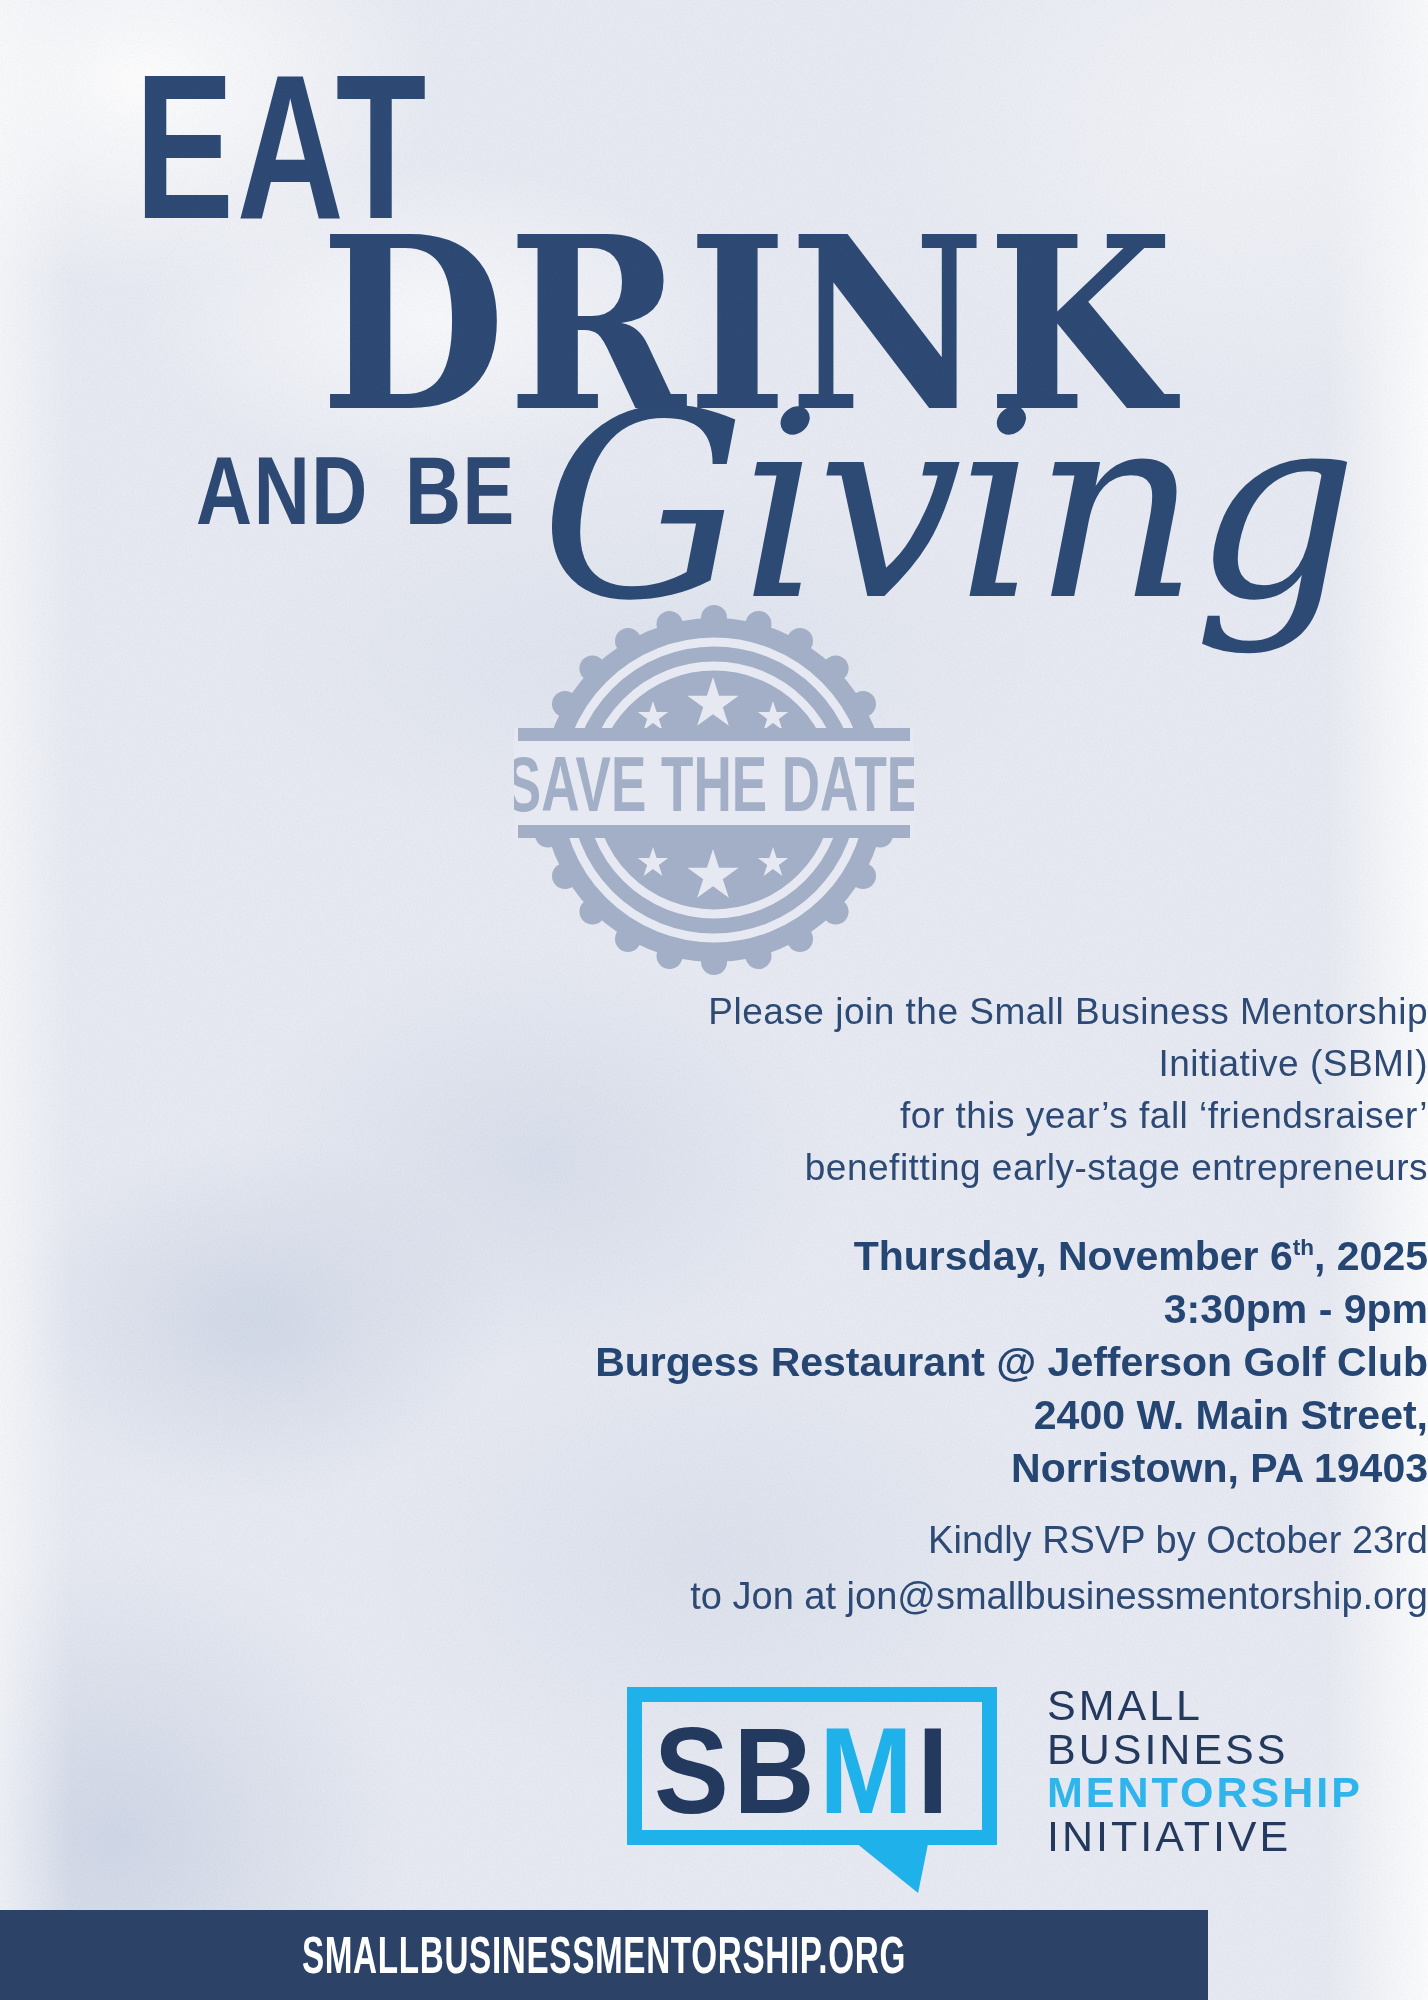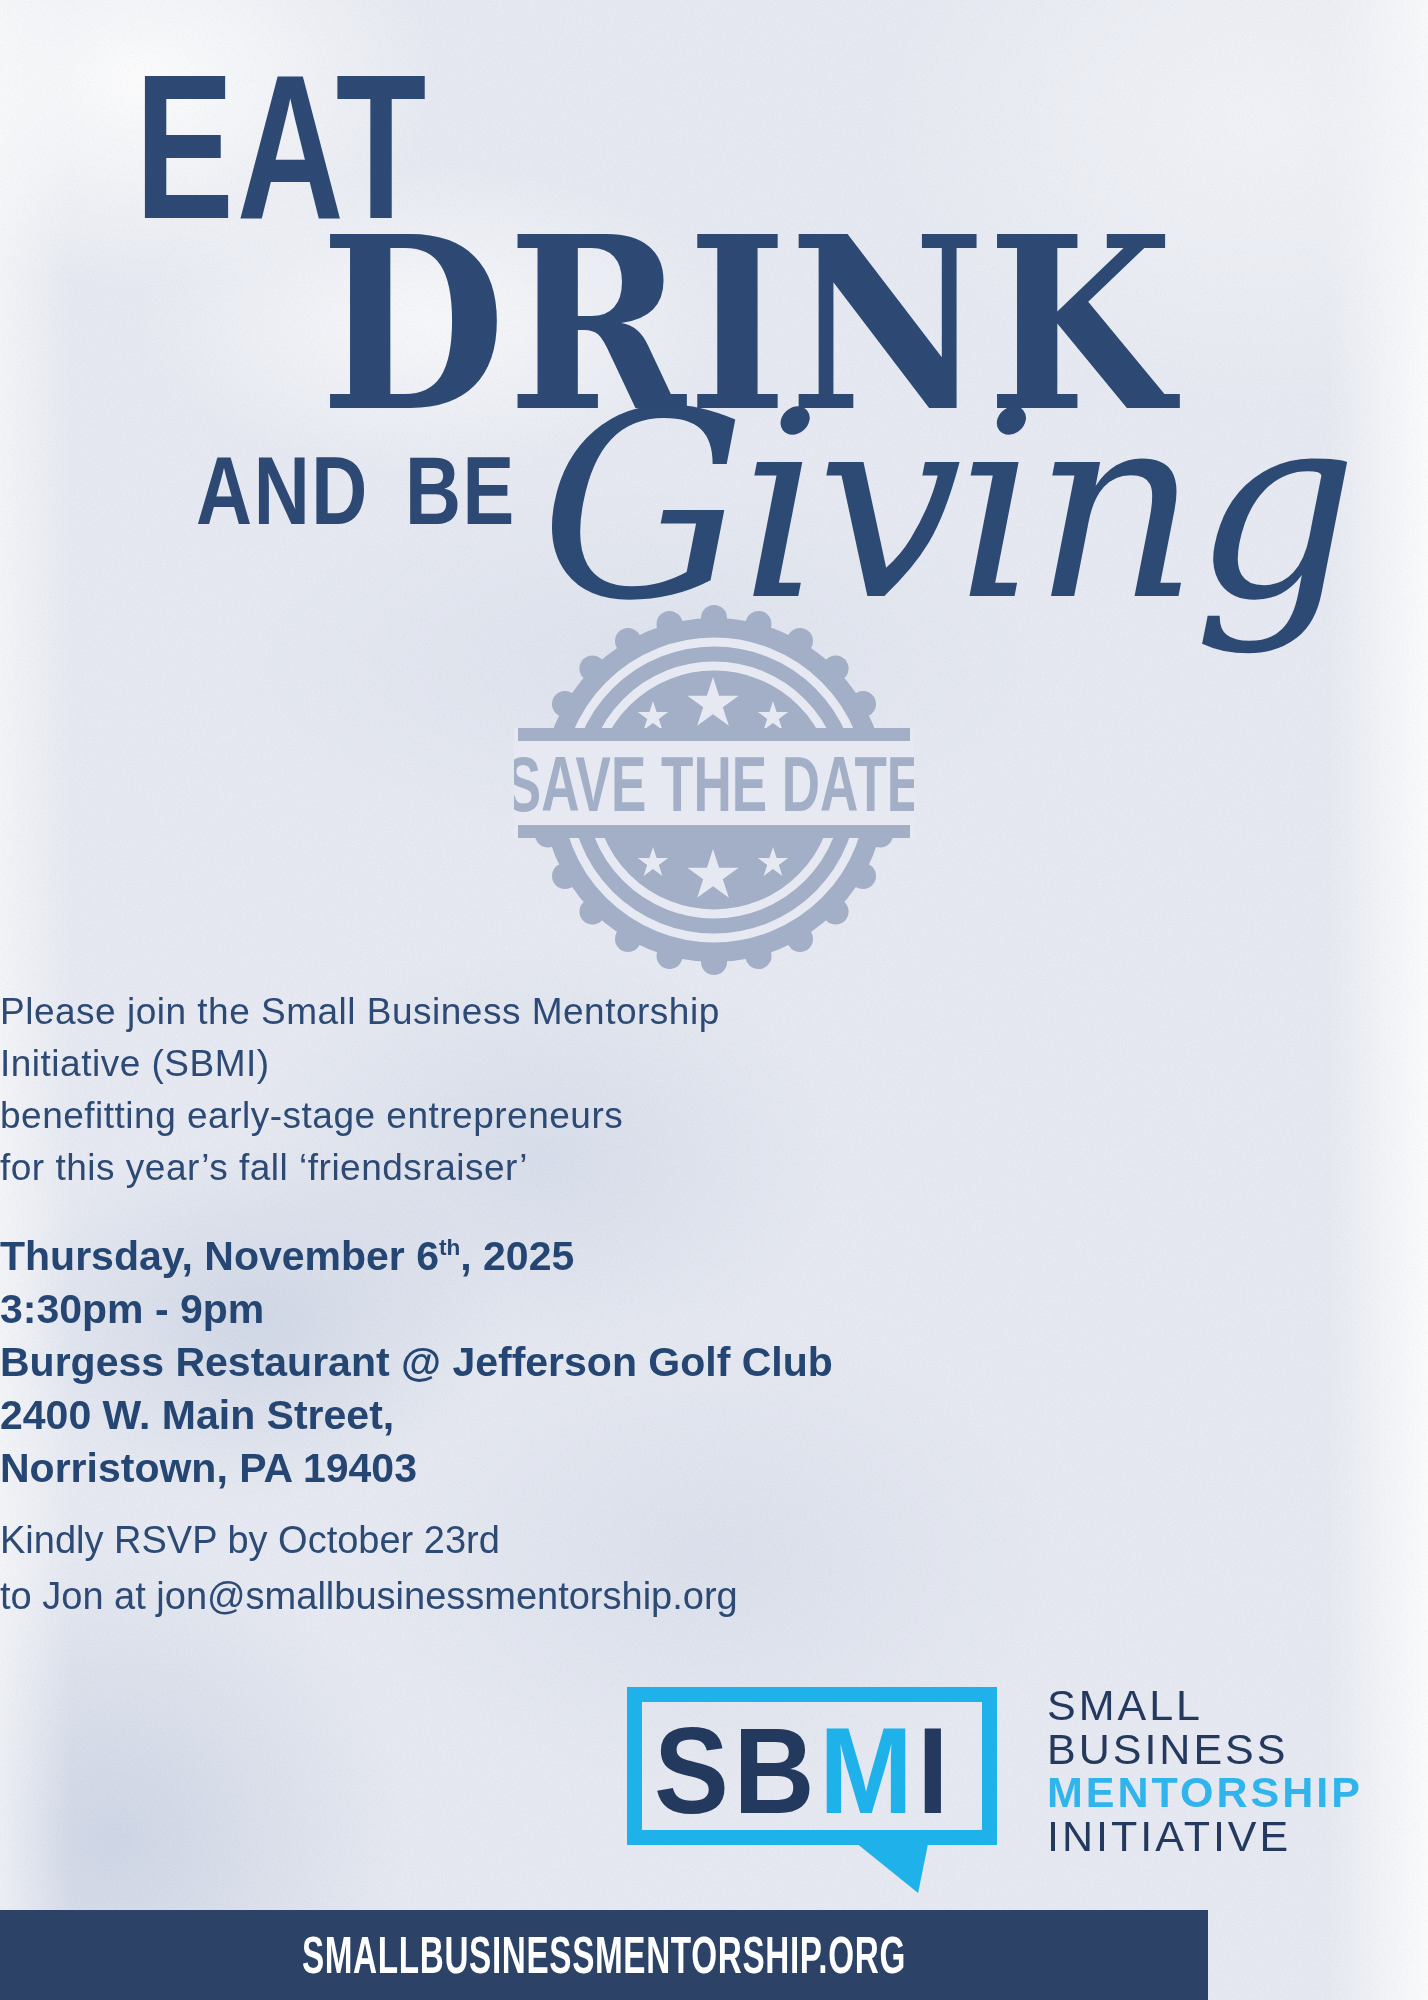--- a/index.html
+++ b/index.html
@@ -42,21 +42,21 @@
     font-family:"DejaVu Serif",serif;font-style:italic;font-weight:400;
     color:var(--navy);letter-spacing:-6px;white-space:nowrap;
     z-index:4;
   }
   #badge-svg{left:514px;top:600px;z-index:2;}
   #badge-svg text{
     font-family:"Liberation Sans",sans-serif;
     font-weight:700;
   }
   .copy{
-    left:0;right:0;text-align:left;color:var(--navy);z-index:5;
+    left:0;right:0;text-align:right;color:var(--navy);z-index:5;
   }
   #intro{top:986px;font-size:37px;line-height:52px;letter-spacing:.5px;}
   #details{top:1230px;font-size:41px;line-height:53px;font-weight:700;color:var(--navy-dark);}
   #details sup{font-size:.55em;vertical-align:super;line-height:0;}
   #rsvp{top:1512px;font-size:38px;line-height:56px;}
   
   #bubble{
     left:627px;top:1687px;width:340px;height:128px;
     border:15px solid var(--cyan);
     z-index:3;
@@ -150,22 +150,22 @@
     <rect x="4" y="128" width="392" height="13" style="fill:var(--badge)"></rect>
     <rect x="4" y="225" width="392" height="13" style="fill:var(--badge)"></rect>
     <text transform="translate(200,211) scale(0.68,1)" text-anchor="middle" font-size="78" style="fill:var(--badge)">SAVE THE DATE</text>
   </svg>
 
   <span id="giving" class="abs">Giving</span>
 
   <div id="intro" class="abs copy">
     <div>Please join the Small Business Mentorship</div>
     <div>Initiative (SBMI)</div>
+    <div>for this year’s fall ‘friendsraiser’</div>
     <div>benefitting early-stage entrepreneurs</div>
-    <div>for this year’s fall ‘friendsraiser’</div>
   </div>
 
   <div id="details" class="abs copy">
     <div><span>Thursday, November 6</span><sup>th</sup><span>, 2025</span></div>
     <div>3:30pm - 9pm</div>
     <div>Burgess Restaurant @ Jefferson Golf Club</div>
     <div>2400 W. Main Street,</div>
     <div>Norristown, PA 19403</div>
   </div>
 

